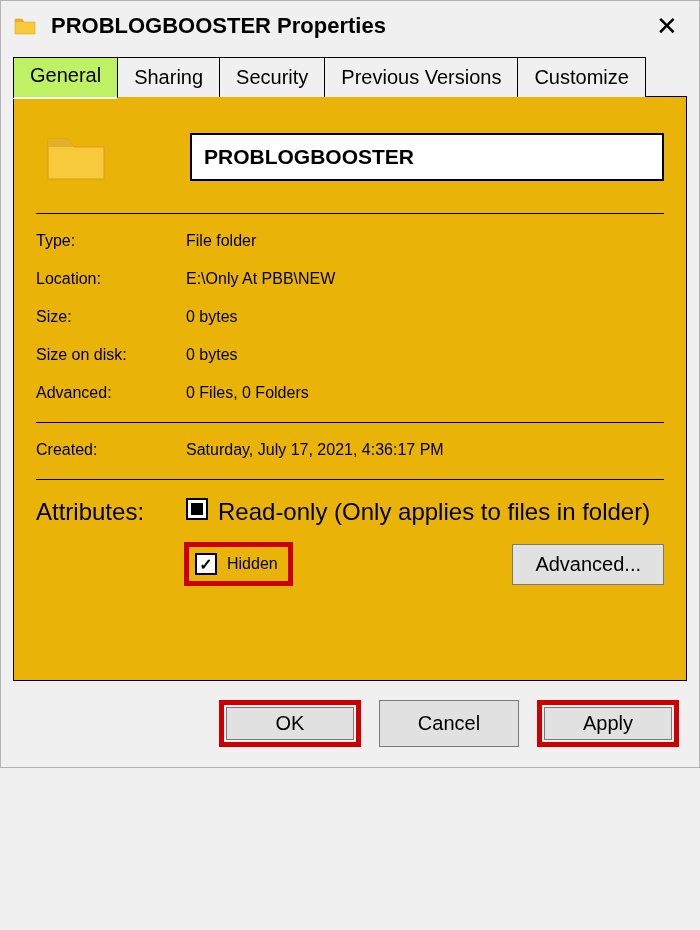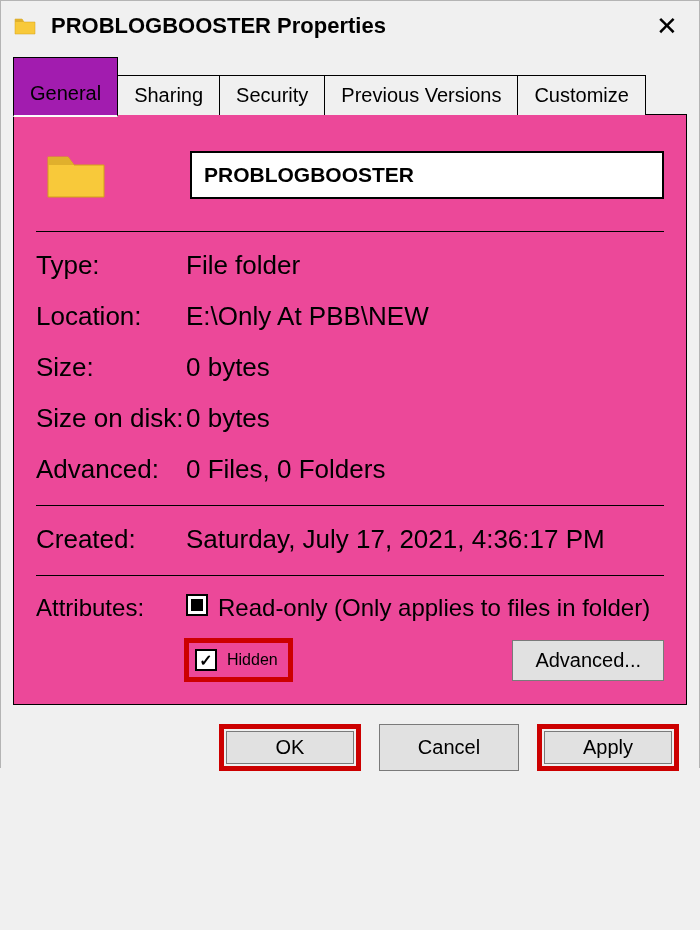--- a/index.html
+++ b/index.html
@@ -57,39 +57,39 @@
       border: 1.5px solid #000;
       border-bottom: none;
       padding: 8px 16px 8px 16px;
       font-size: 20px;
       background: #f0f0f0;
       cursor: pointer;
       margin-right: -1px;
       position: relative;
     }
     .tab.active {
-      background: #a21caf;
-      padding-top: 24px;
+      background: #bef264;
+      padding-top: 6px;
       padding-bottom: 10px;
       z-index: 3;
       margin-bottom: -2px;
       border-bottom: 2px solid #fcfcfc;
     }
     .tab-body {
       border: 1.5px solid #000;
-      background: #ec4899;
+      background: #eab308;
       flex: 1;
       padding: 28px 22px 22px 22px;
       position: relative;
       top: -1px;
     }
     .row {
       display: flex;
       margin-bottom: 20px;
-      font-size: 26px;
+      font-size: 16px;
     }
     .row .label {
       width: 150px;
       flex-shrink: 0;
     }
     .row .value { flex: 1; }
     .name-row {
       display: flex;
       align-items: center;
       margin-bottom: 24px;

